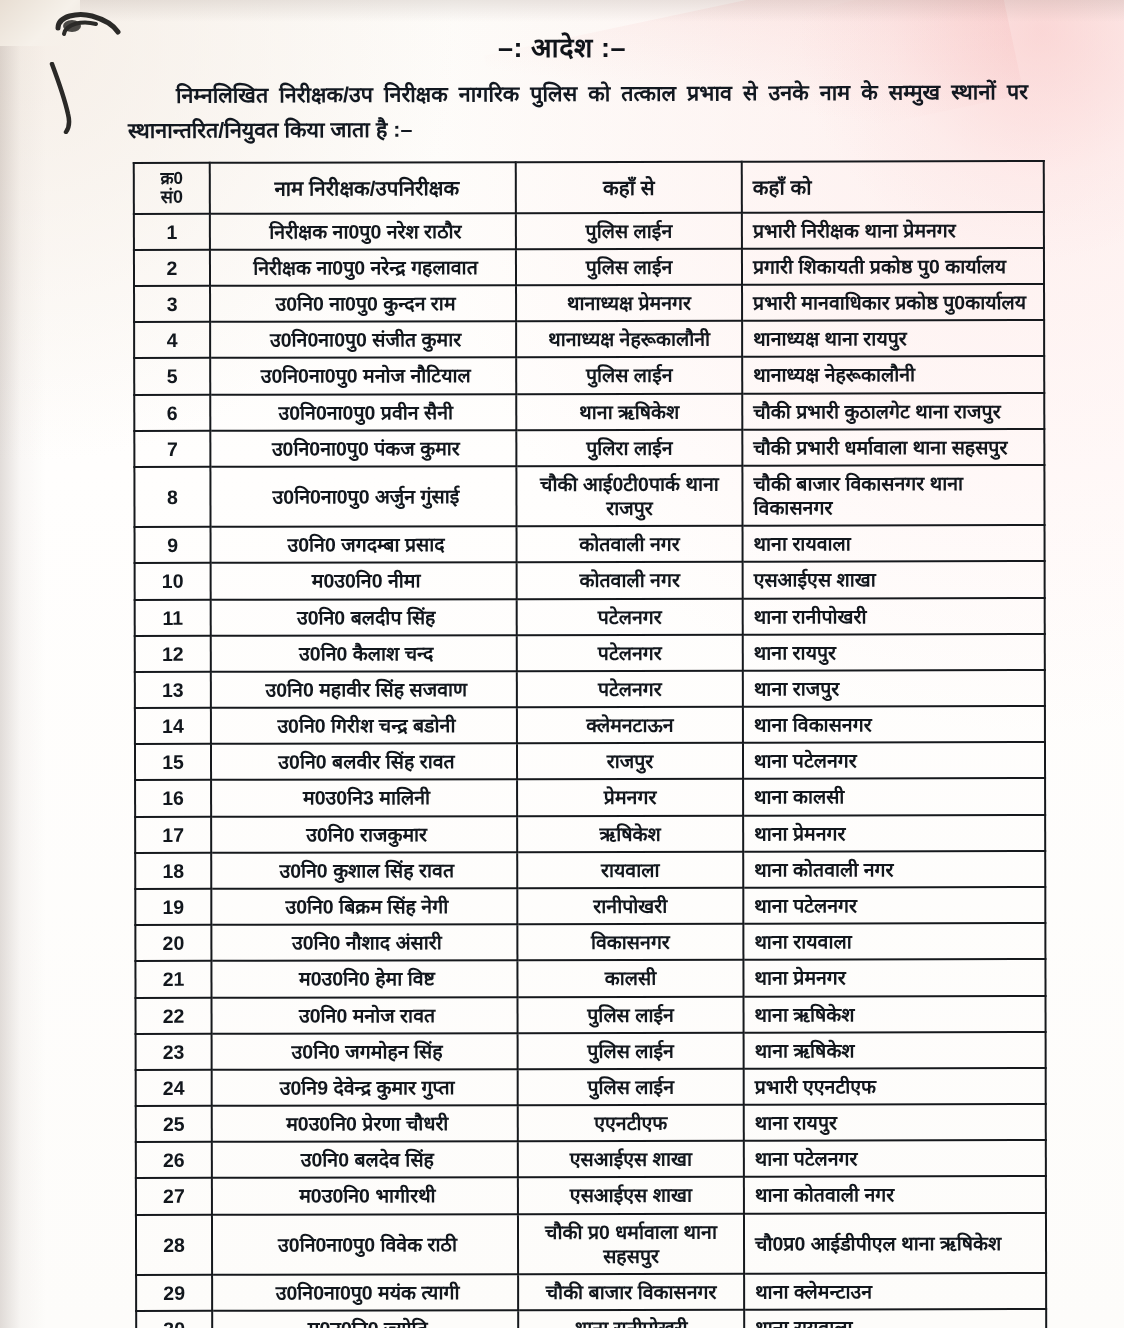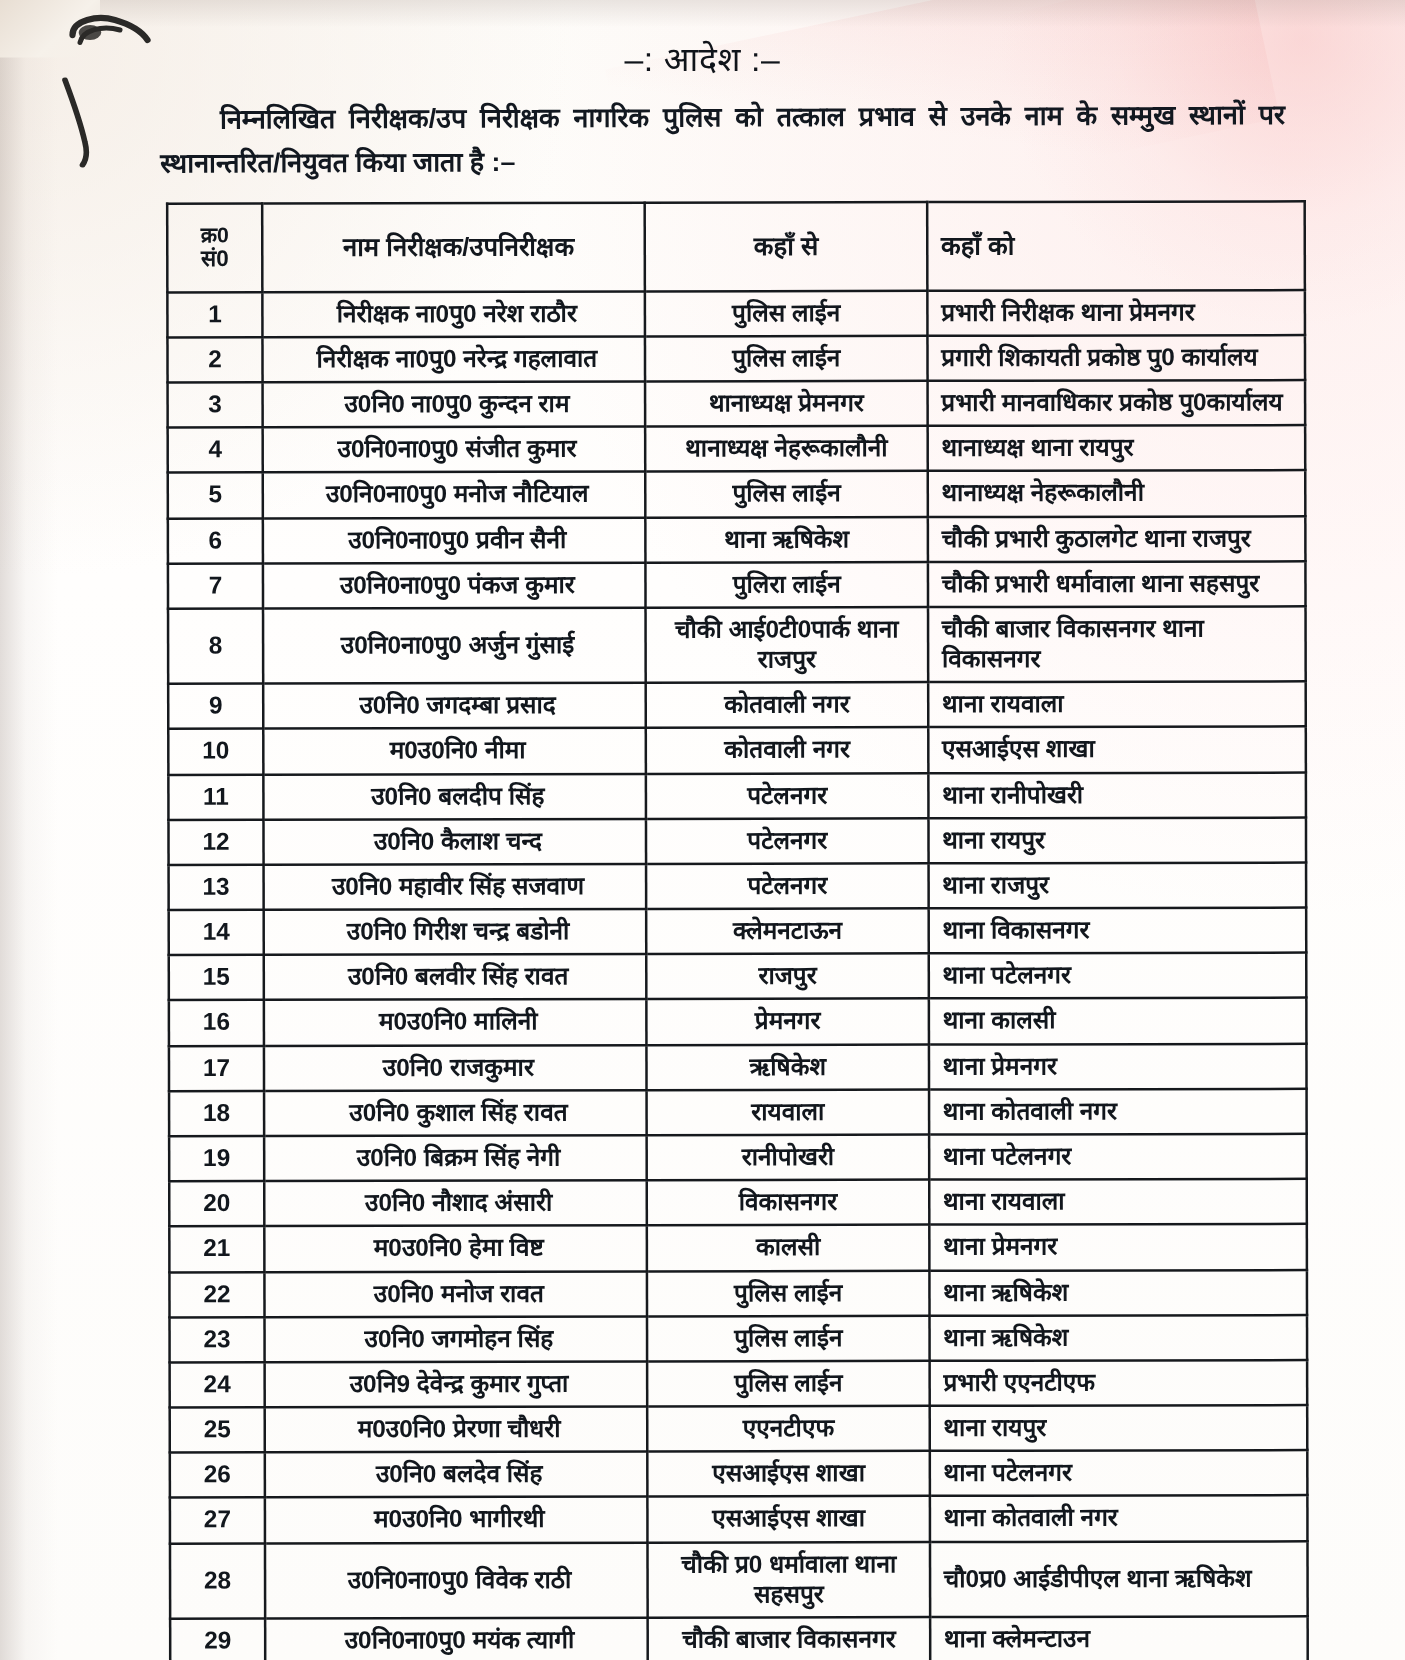--- a/index.html
+++ b/index.html
@@ -77,21 +77,21 @@
   
   .content {
     position: absolute;
     left: 0; top: 0; right: 0; bottom: 0;
     color: #14181d;
   }
 
   .doc-title {
     text-align: center;
     font-size: 27px;
-    font-weight: 400;
+    font-weight: 700;
     letter-spacing: 0.5px;
     margin-top: 28px;
     color: #10141a;
   }
 
   .doc-paragraph {
     margin: 12px 96px 0 128px;
     font-size: 21.5px;
     line-height: 1.62;
     text-align: justify;
@@ -114,21 +114,21 @@
     font-size: 19.5px;
     font-weight: 600;
     color: #12171d;
     padding: 5px 7px;
     line-height: 1.24;
   }
   table.order-table th {
     text-align: center;
     font-size: 20.5px;
     font-weight: 700;
-    padding: 16px 4px;
+    padding: 6px 4px;
   }
   .col-sn   { width: 66px;  text-align: center; }
   .col-name { width: 288px; text-align: center; padding-left: 12px !important; }
   .col-from { width: 216px; text-align: center; }
   .col-to   { width: 286px; text-align: left; padding-left: 10px !important; }
 
   .th-sn-line1 { display: block; font-size: 17px; line-height: 1.05; }
   .th-sn-line2 { display: block; font-size: 18px; line-height: 1.05; }
 
   .row-tall td { padding-top: 9px; padding-bottom: 9px; }
@@ -259,21 +259,21 @@
           <td class="col-to">थाना विकासनगर</td>
         </tr>
         <tr>
           <td class="col-sn">15</td>
           <td class="col-name">उ0नि0 बलवीर सिंह रावत</td>
           <td class="col-from">राजपुर</td>
           <td class="col-to">थाना पटेलनगर</td>
         </tr>
         <tr>
           <td class="col-sn">16</td>
-          <td class="col-name">म0उ0नि0 मालिनी</td>
+          <td class="col-name">म0उ0नि3 मालिनी</td>
           <td class="col-from">प्रेमनगर</td>
           <td class="col-to">थाना कालसी</td>
         </tr>
         <tr>
           <td class="col-sn">17</td>
           <td class="col-name">उ0नि0 राजकुमार</td>
           <td class="col-from">ऋषिकेश</td>
           <td class="col-to">थाना प्रेमनगर</td>
         </tr>
         <tr>

